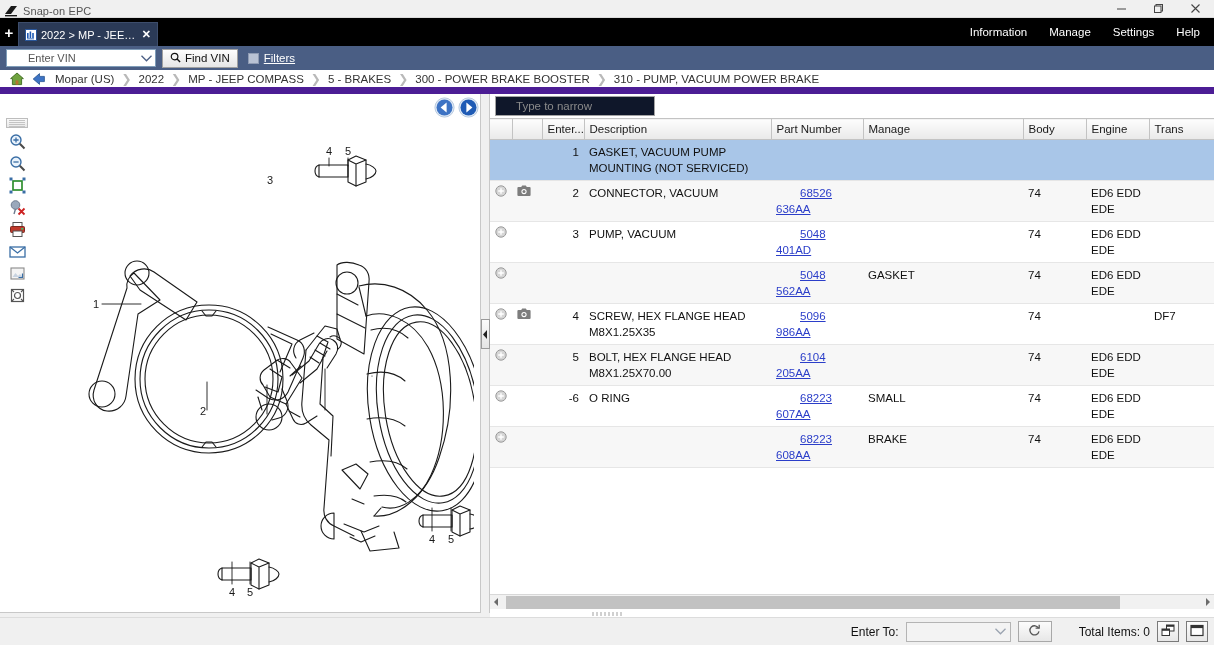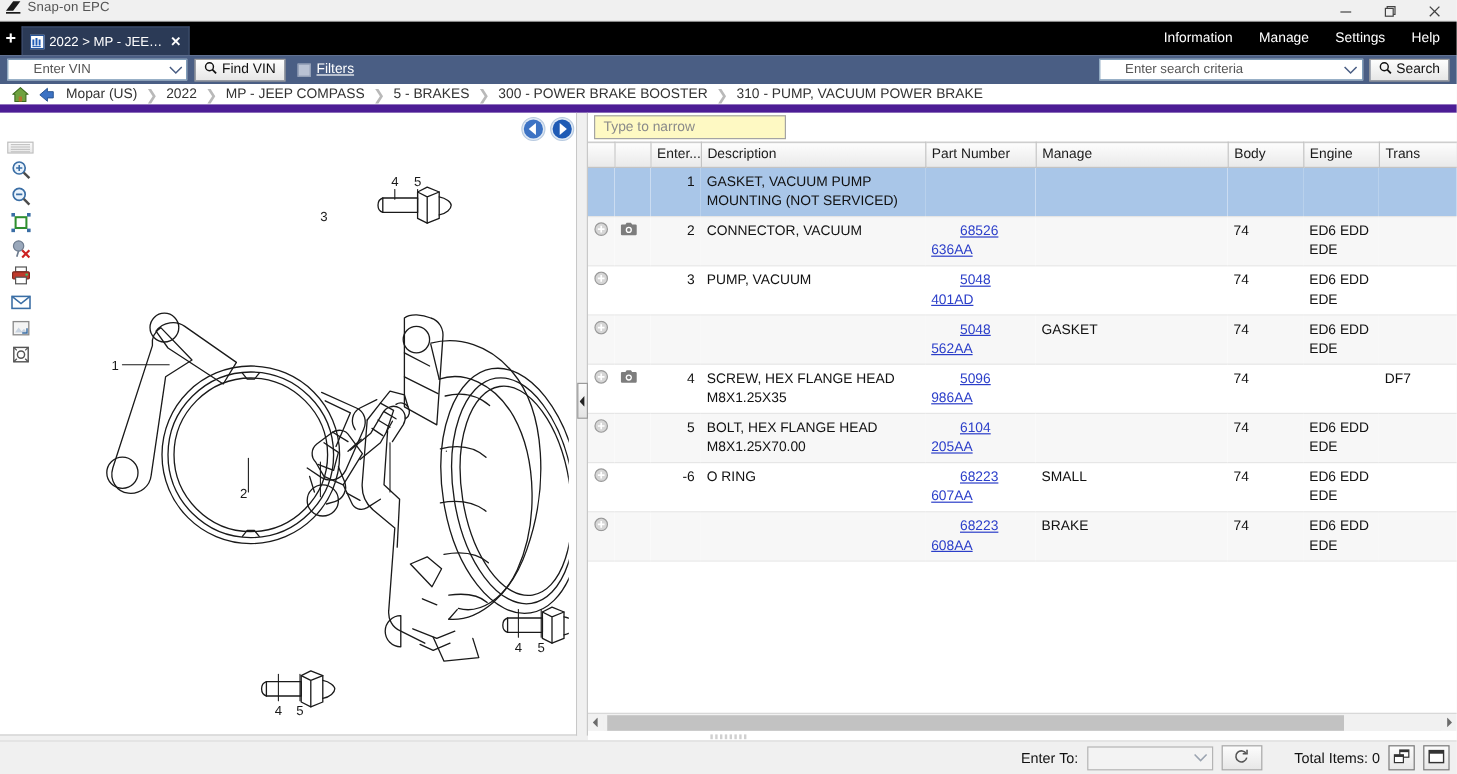--- a/index.html
+++ b/index.html
@@ -9,21 +9,21 @@
     font-size: 12px;
     background: #ffffff;
     overflow: hidden;
   }
   #app { position: relative; width: 1214px; height: 645px; background:#f0f0f0; }
 
   
   .os-titlebar {
     position:absolute; left:0; top:0; width:1214px; height:18px;
     background:#f0f0f0; border-bottom:1px solid #dcdcdc;
-    display:flex; align-items:flex-start;
+    display:flex; align-items:flex-end;
   }
   .os-logo { width:14px; height:12px; margin-left:4px; margin-right:5px; position:relative; }
   .os-logo svg { display:block; }
   .os-title { font-size:11px; color:#555; letter-spacing:.1px; }
   .os-btns { margin-left:auto; display:flex; height:18px; }
   .os-btn { width:37px; height:18px; display:flex; align-items:center; justify-content:center;
             color:#555; font-size:11px; }
 
   
   .menu-bar {
@@ -118,22 +118,22 @@
     position:absolute; left:0px; top:225px; width:9px; height:30px;
     background:linear-gradient(#fbfbfb,#e4e4e4); border:1px solid #9a9a9a;
     display:flex; align-items:center; justify-content:center;
   }
 
   
   .tbl-panel { position:absolute; left:490px; top:0; width:724px; height:523px; background:#fff; }
   .tbl-topbar { height:24px; display:flex; align-items:center; }
   .narrow-input {
     position:absolute; left:5px; top:2px; width:160px; height:20px;
-    background:#fef9c3; border:1px solid #a4a4a4; font-size:11.5px; color:#8a8a8a;
-    padding:0 0 0 7px; line-height:19px;
+    background:#0f172a; border:1px solid #a4a4a4; font-size:11.5px; color:#8a8a8a;
+    padding:0 0 0 20px; line-height:19px;
   }
   .navbtns { position:absolute; left:-56px; top:3px; display:flex; gap:3px; }
   .navbtn { width:21px; height:21px; }
 
   table.parts { border-collapse:collapse; width:724px; table-layout:fixed; }
   table.parts th {
     background:linear-gradient(#fdfdfd,#e9e9e9);
     border:1px solid #c3c3c3; border-left:none;
     font-weight:normal; font-size:11.5px; color:#1a1a1a;
     text-align:left; padding:3px 5px; height:21px; white-space:nowrap;
@@ -255,39 +255,20 @@
         <svg width="11" height="11" viewBox="0 0 12 12">
           <circle cx="5" cy="5" r="3.6" fill="none" stroke="#111" stroke-width="1.3"></circle>
           <path d="M7.7 7.7 L11 11" stroke="#111" stroke-width="1.6"></path>
         </svg>
       </span>
       <span>Find VIN</span>
     </div>
     <div class="filters-wrap">
       <span class="filters-chk"></span>
       <span class="filters-lbl">Filters</span>
-    </div>
-    <div class="search-group">
-      <div class="combo" id="search-combo">
-        <span>Enter search criteria</span>
-        <span class="caret">
-          <svg width="11" height="7" viewBox="0 0 11 7">
-              <path d="M0.5 0.8 L5.5 5.8 L10.5 0.8" stroke="#4a5e84" stroke-width="1.3" fill="none"></path>
-            </svg>
-        </span>
-      </div>
-      <div class="btn3d">
-        <span>
-          <svg width="11" height="11" viewBox="0 0 12 12">
-            <circle cx="5" cy="5" r="3.6" fill="none" stroke="#111" stroke-width="1.3"></circle>
-            <path d="M7.7 7.7 L11 11" stroke="#111" stroke-width="1.6"></path>
-          </svg>
-        </span>
-        <span>Search</span>
-      </div>
     </div>
   </div>
 
   <div class="crumb-bar">
     <span class="crumb-home">
       <svg width="16" height="16" viewBox="0 0 16 16">
         <path d="M8 2 L14.4 7.6 L12.6 7.6 L12.6 13.6 L3.4 13.6 L3.4 7.6 L1.6 7.6 Z" fill="#6fa23f" stroke="#3d6b1f" stroke-width="0.9" stroke-linejoin="round"></path>
         <rect x="6.6" y="9.4" width="2.8" height="4.2" fill="#b5732f"></rect>
       </svg>
     </span>

